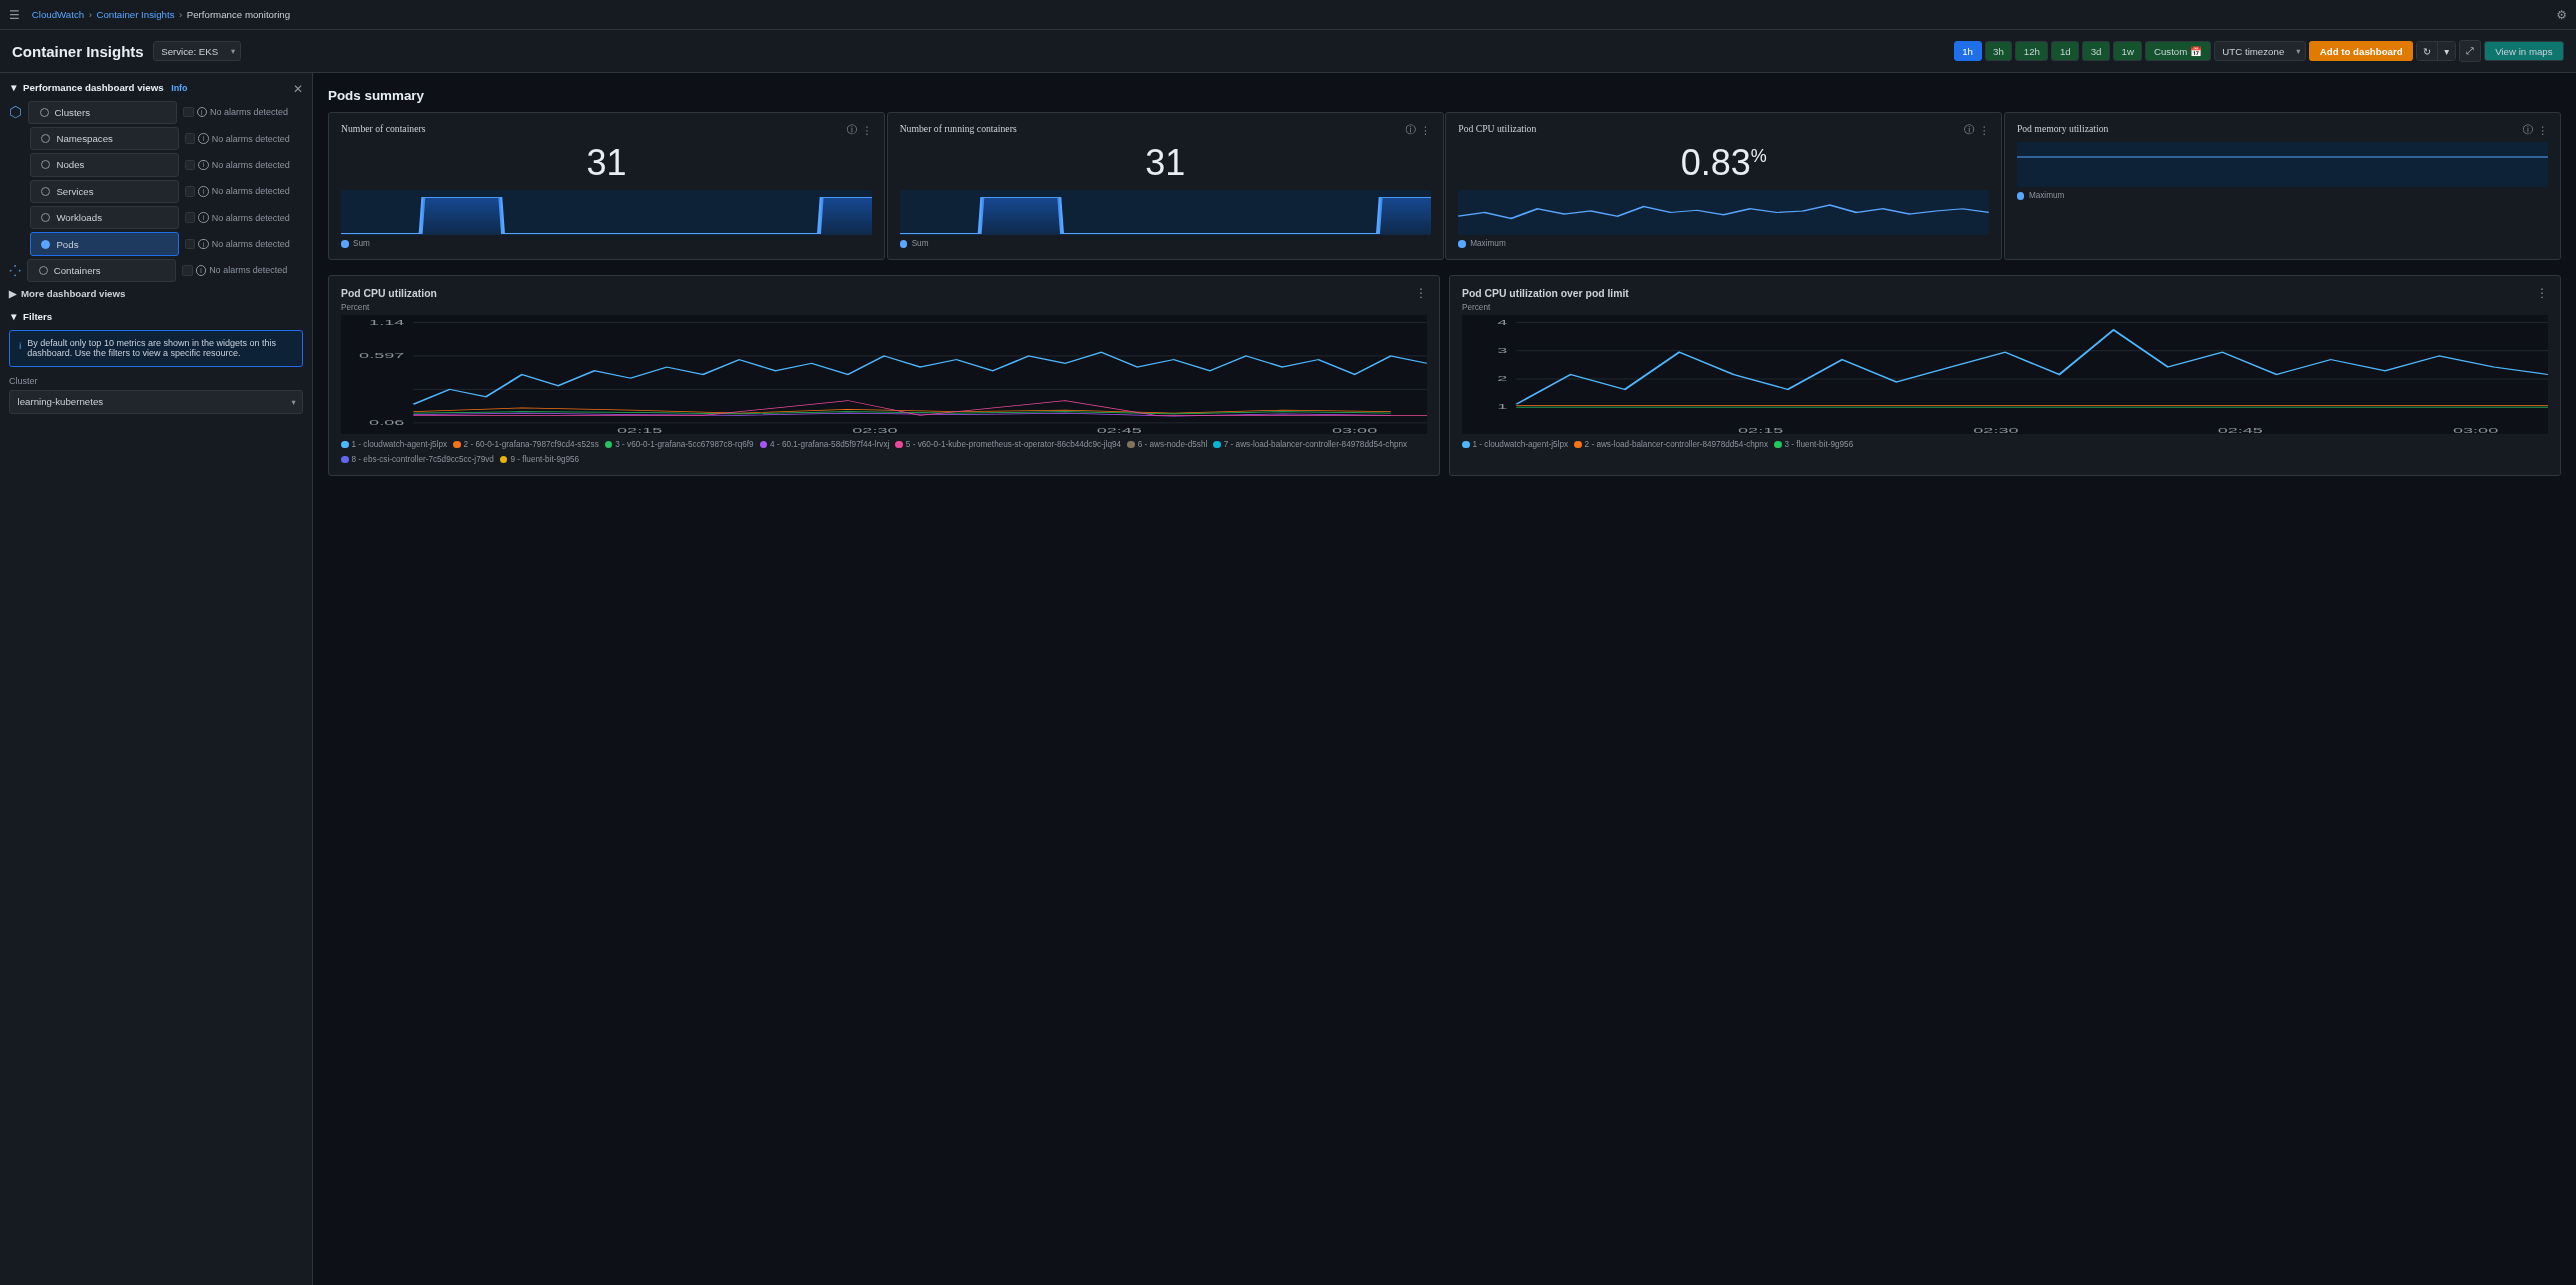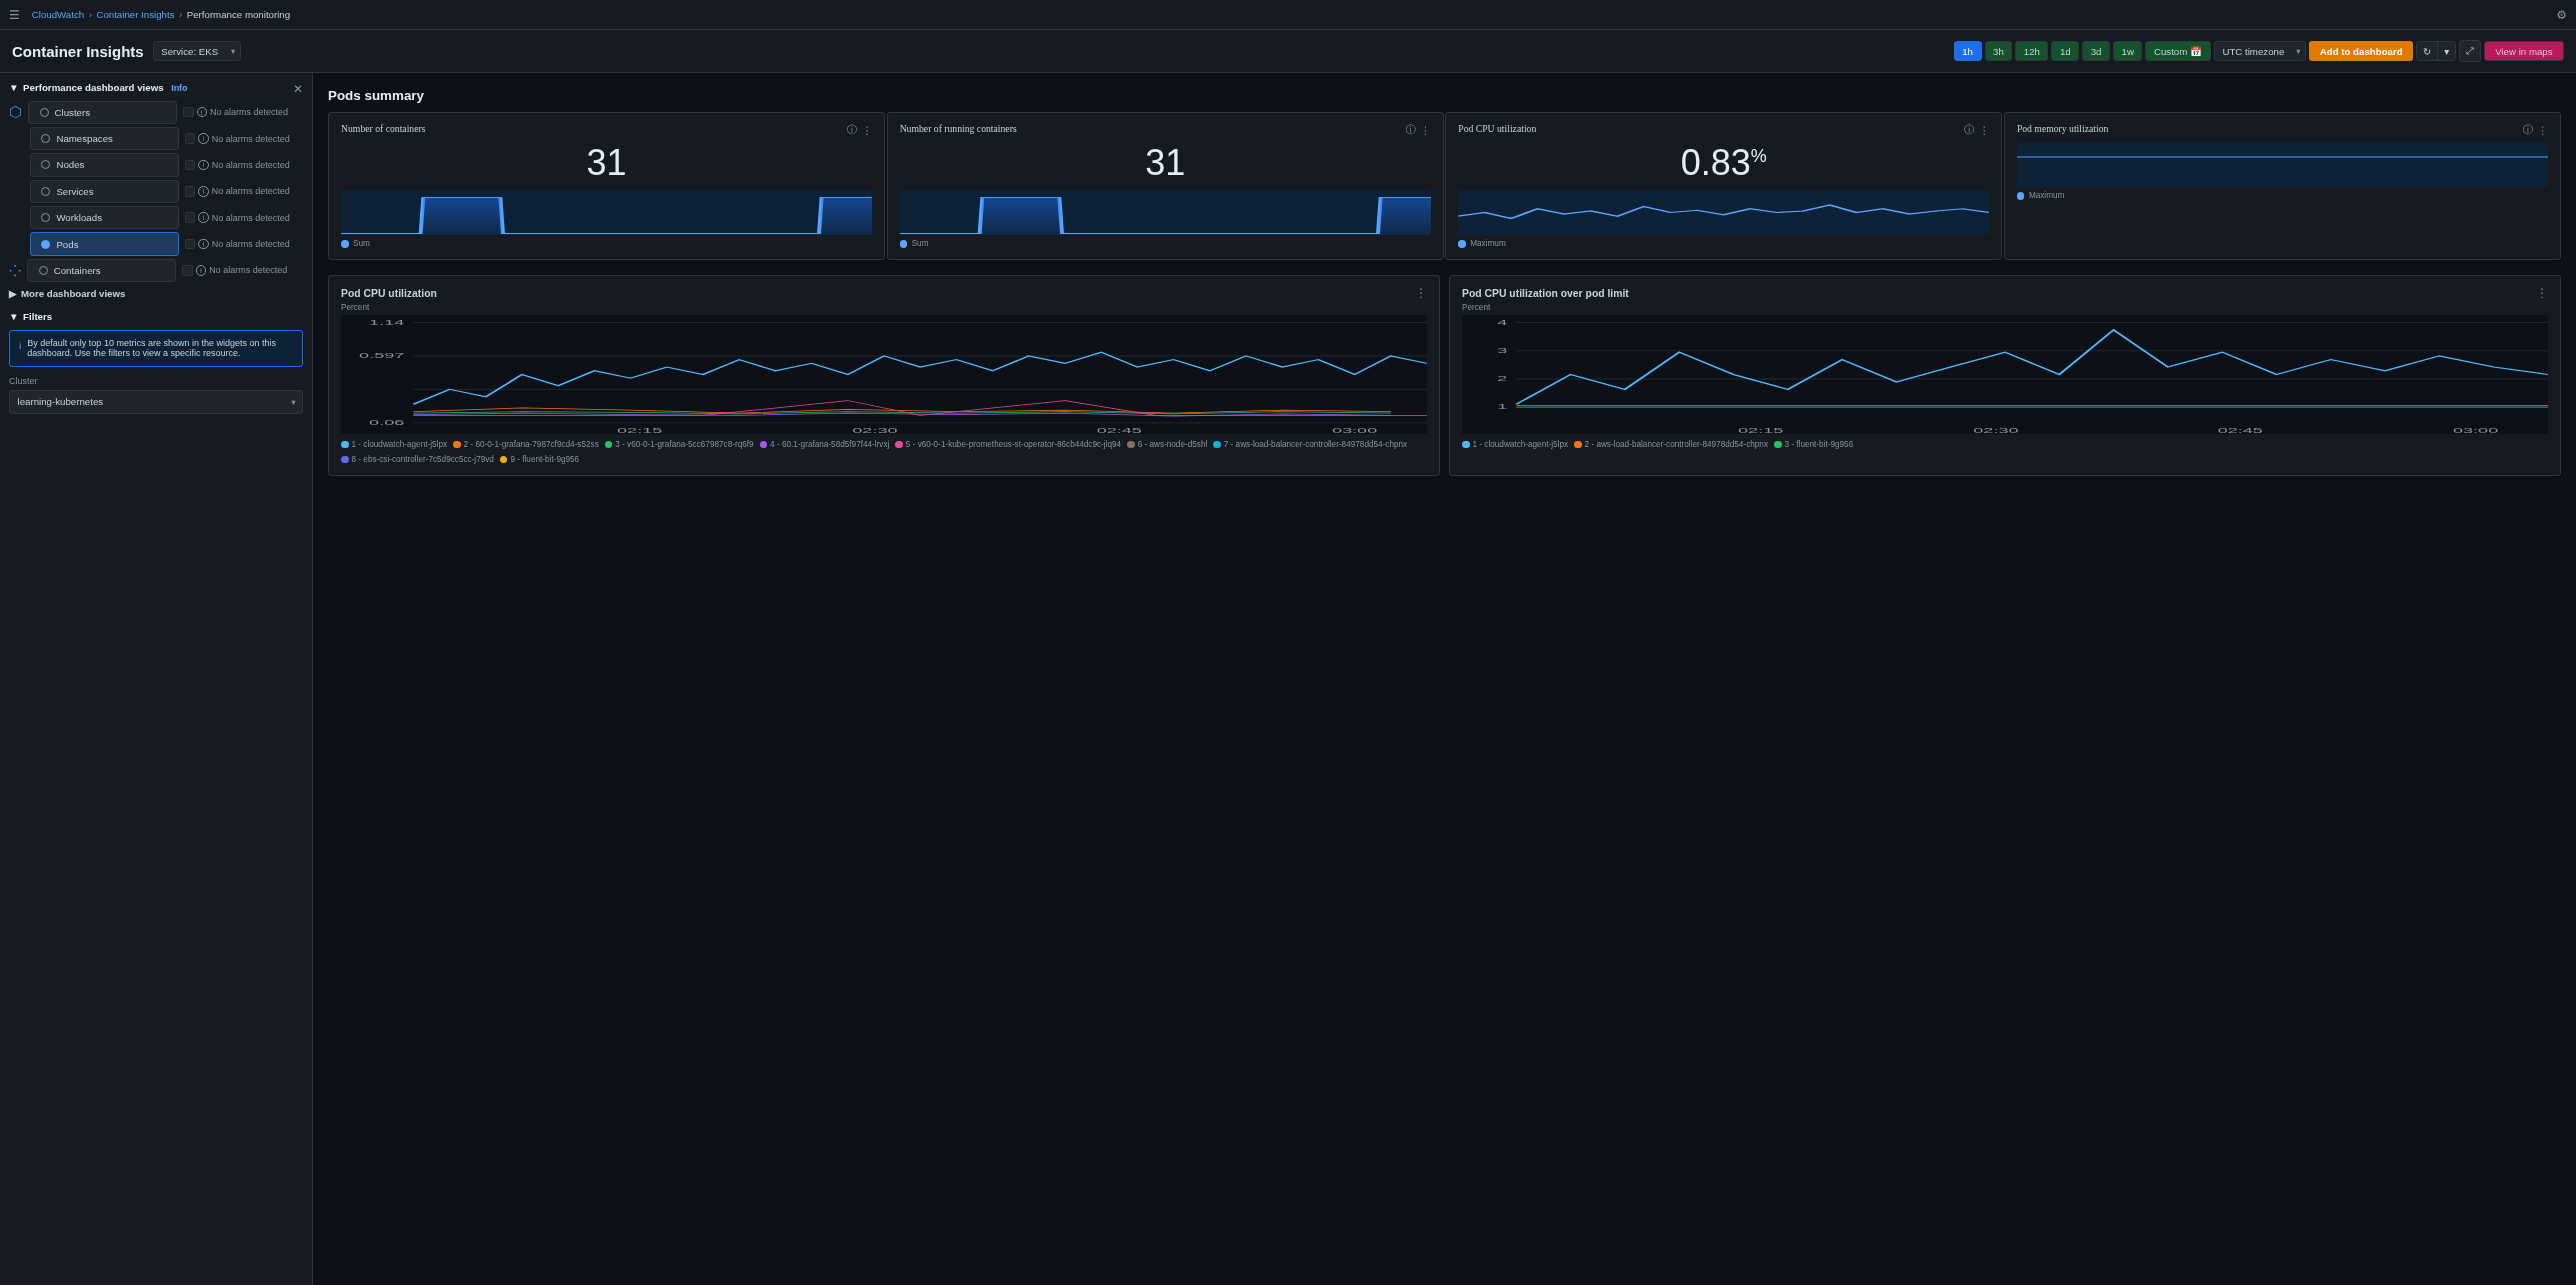--- a/index.html
+++ b/index.html
@@ -18,29 +18,29 @@
     
     .main-header { background: #161b22; border-bottom: 0.7px solid #30363d; display: flex; align-items: center; padding: 6px 12px; gap: 9px; height: 43px; }
     .app-title { font-size: 15px; font-weight: 700; color: #e6edf3; white-space: nowrap; }
     .service-select { background: #21262d; border: 0.7px solid #30363d; color: #c9d1d9; padding: 3.7px 21px 3.7px 7.5px; border-radius: 3px; font-size: 9.7px; cursor: pointer; appearance: none; position: relative; }
     .service-select-wrap { position: relative; display: inline-block; border-radius: 6px; }
     .service-select-wrap::after { content: '▾'; position: absolute; right: 6px; top: 50%; transform: translateY(-50%); color: #8b949e; pointer-events: none; font-size: 8.2px; }
     .time-controls { margin-left: auto; display: flex; align-items: center; gap: 3px; }
     .time-btn { background: #14532d; border: 0.7px solid #30363d; color: #c9d1d9; padding: 3.7px 7.5px; border-radius: 3px; font-size: 9.7px; cursor: pointer; }
     .time-btn.active { background: #1f6feb; border-color: #1f6feb; color: #fff; }
     .time-btn.custom { display: flex; align-items: center; gap: 3px; }
-    .tz-select { background: #21262d; border: 0.7px solid #30363d; color: #c9d1d9; padding: 3.7px 21px 3.7px 7.5px; border-radius: 3px; font-size: 9.7px; cursor: pointer; appearance: none; text-align: center; }
+    .tz-select { background: #21262d; border: 0.7px solid #30363d; color: #c9d1d9; padding: 3.7px 21px 3.7px 7.5px; border-radius: 3px; font-size: 9.7px; cursor: pointer; appearance: none; }
     .tz-wrap { position: relative; display: inline-flex; align-items: center; }
     .tz-wrap::after { content: '▾'; position: absolute; right: 6px; top: 50%; transform: translateY(-50%); color: #8b949e; pointer-events: none; font-size: 8.2px; }
     .add-dashboard-btn { background: #e07b00; border: none; color: #fff; padding: 4.5px 10.4px; border-radius: 3px; font-size: 9.7px; font-weight: 600; cursor: pointer; white-space: nowrap; }
     .icon-btn { background: #21262d; border: 0.7px solid #30363d; color: #c9d1d9; padding: 3.7px 6px; border-radius: 3px; font-size: 9.7px; cursor: pointer; }
     .icon-btn-group { display: flex; border: 0.7px solid #30363d; border-radius: 3px; overflow: hidden; }
     .icon-btn-group .icon-btn { border: none; border-right: 0.7px solid #30363d; border-radius: 0; }
     .icon-btn-group .icon-btn:last-child { border-right: none; }
-    .view-maps-btn { background: #be185d; border: 0.7px solid #30363d; color: #c9d1d9; padding: 3.7px 10.4px; border-radius: 3px; font-size: 9.7px; cursor: pointer; }
+    .view-maps-btn { background: #0f766e; border: 0.7px solid #30363d; color: #c9d1d9; padding: 3.7px 10.4px; border-radius: 3px; font-size: 9.7px; cursor: pointer; }
 
     
     .layout { display: flex; height: calc(100vh - 73px); }
 
     
     .sidebar { width: 313px; min-width: 313px; background: #161b22; border-right: 0.7px solid #30363d; overflow-y: auto; padding: 9px; }
     .sidebar-close { float: right; background: none; border: none; color: #8b949e; cursor: pointer; font-size: 12px; }
     .sidebar-section { margin-bottom: 12px; }
     .sidebar-section-title { display: flex; align-items: center; gap: 4.5px; font-size: 9.7px; font-weight: 700; color: #e6edf3; margin-bottom: 7.5px; cursor: pointer; }
     .info-link { color: #58a6ff; font-size: 9px; text-decoration: none; margin-left: 3px; }

